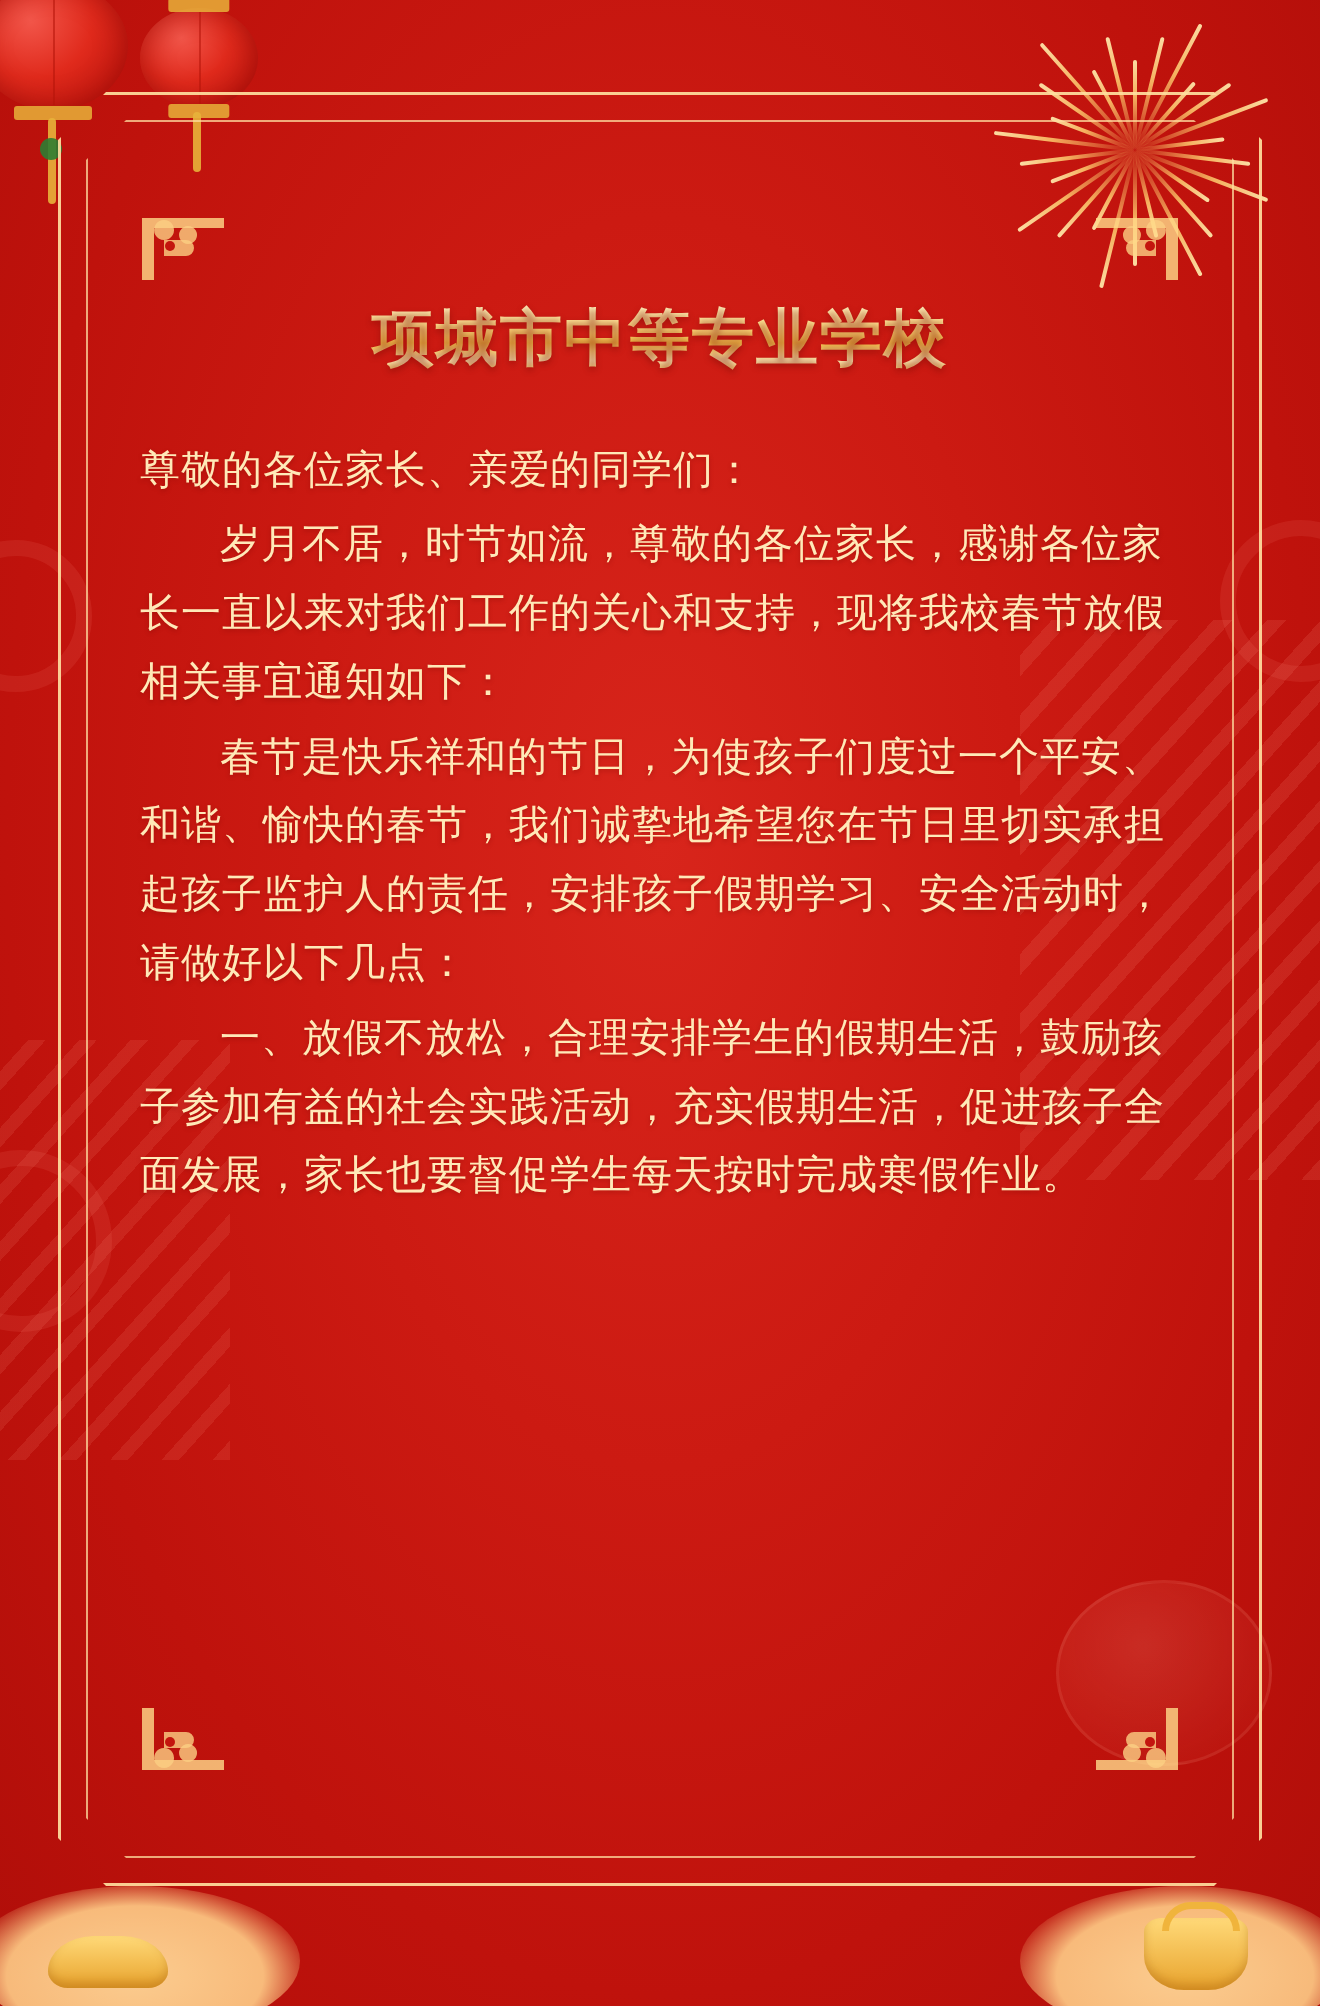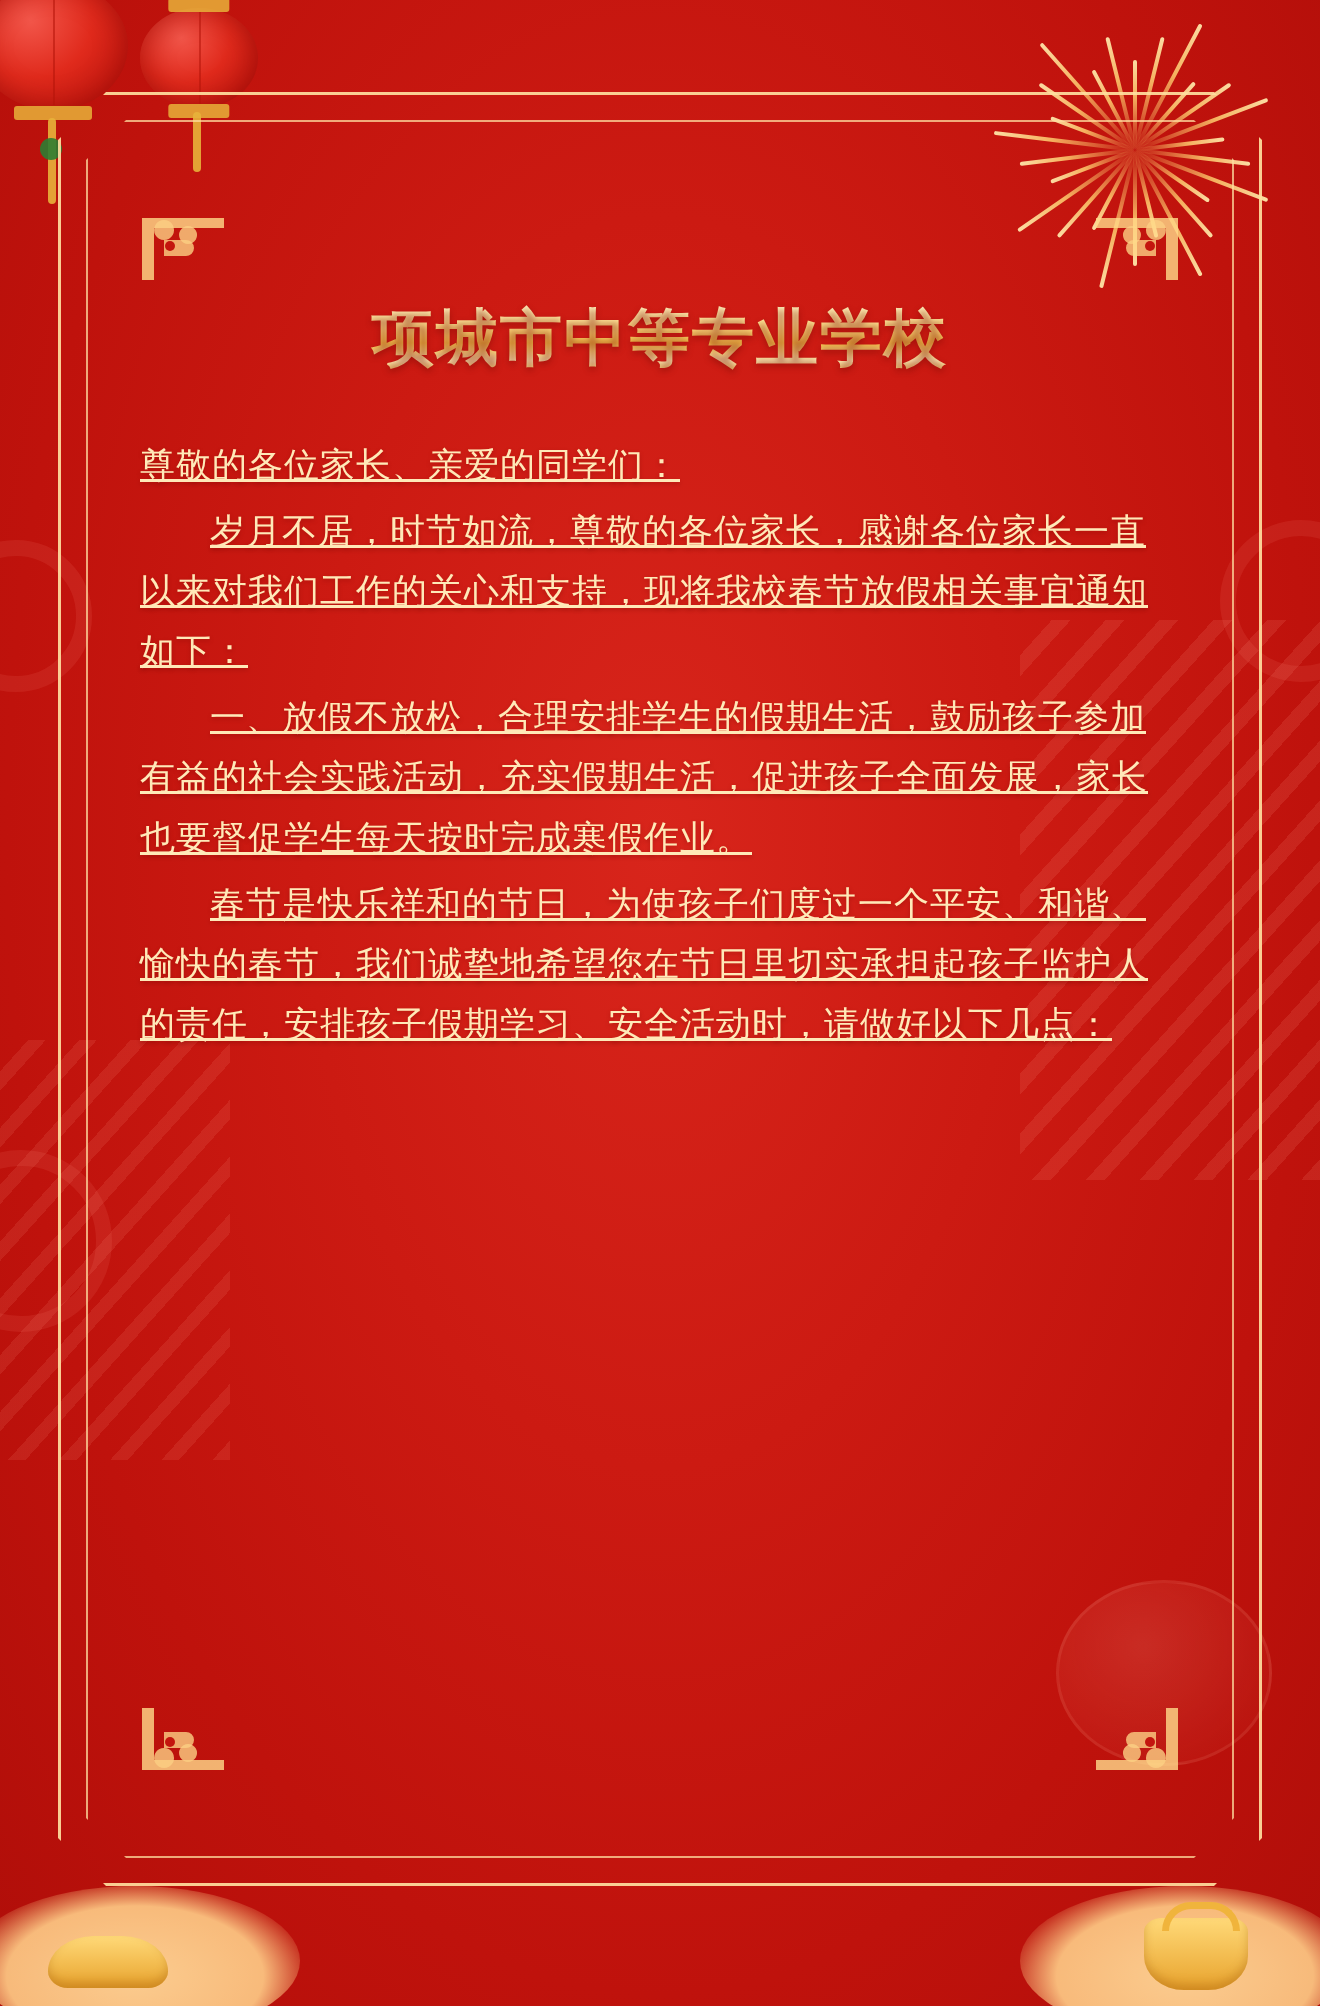--- a/index.html
+++ b/index.html
@@ -188,25 +188,24 @@
     background: linear-gradient(#fff6d2 0%, #ffe292 34%, #f5c04b 58%, #ffeab0 80%, #eeb238 100%);
     -webkit-background-clip: text;
     background-clip: text;
     color: transparent;
     text-shadow: 0 3px 6px rgba(120,10,5,0.45);
   }
 
   .body-text {
     margin-top: 58px;
     color: #ffe9b8;
-    font-size: 35px;
+    font-size: 40px;
     line-height: 1.72;
     letter-spacing: 1px;
     text-shadow: 0 2px 4px rgba(120,10,5,0.35);
-    text-decoration: underline;
   }
   .body-text p { margin: 0 0 6px 0; }
   .body-text p.indent { text-indent: 2em; }
 </style>
 </head>
 <body>
 
 <div class="poster">
 
   <div class="deco lantern lan1">
@@ -296,18 +295,18 @@
       <circle cx="30" cy="36" r="5" fill="#c5160f"></circle>
       <path d="M48 34 a9 9 0 1 1 0.1 0 Z" fill="#ffd98a" opacity="0.8"></path>
     </svg>
   </div>
 
   <div class="content">
     <div class="title-main">项城市中等专业学校</div>
     <div class="body-text">
       <p>尊敬的各位家长、亲爱的同学们：</p>
       <p class="indent">岁月不居，时节如流，尊敬的各位家长，感谢各位家长一直以来对我们工作的关心和支持，现将我校春节放假相关事宜通知如下：</p>
+      <p class="indent">春节是快乐祥和的节日，为使孩子们度过一个平安、和谐、愉快的春节，我们诚挚地希望您在节日里切实承担起孩子监护人的责任，安排孩子假期学习、安全活动时，请做好以下几点：</p>
       <p class="indent">一、放假不放松，合理安排学生的假期生活，鼓励孩子参加有益的社会实践活动，充实假期生活，促进孩子全面发展，家长也要督促学生每天按时完成寒假作业。</p>
-      <p class="indent">春节是快乐祥和的节日，为使孩子们度过一个平安、和谐、愉快的春节，我们诚挚地希望您在节日里切实承担起孩子监护人的责任，安排孩子假期学习、安全活动时，请做好以下几点：</p>
     </div>
   </div>
 
 </div>
 
 </body></html>

